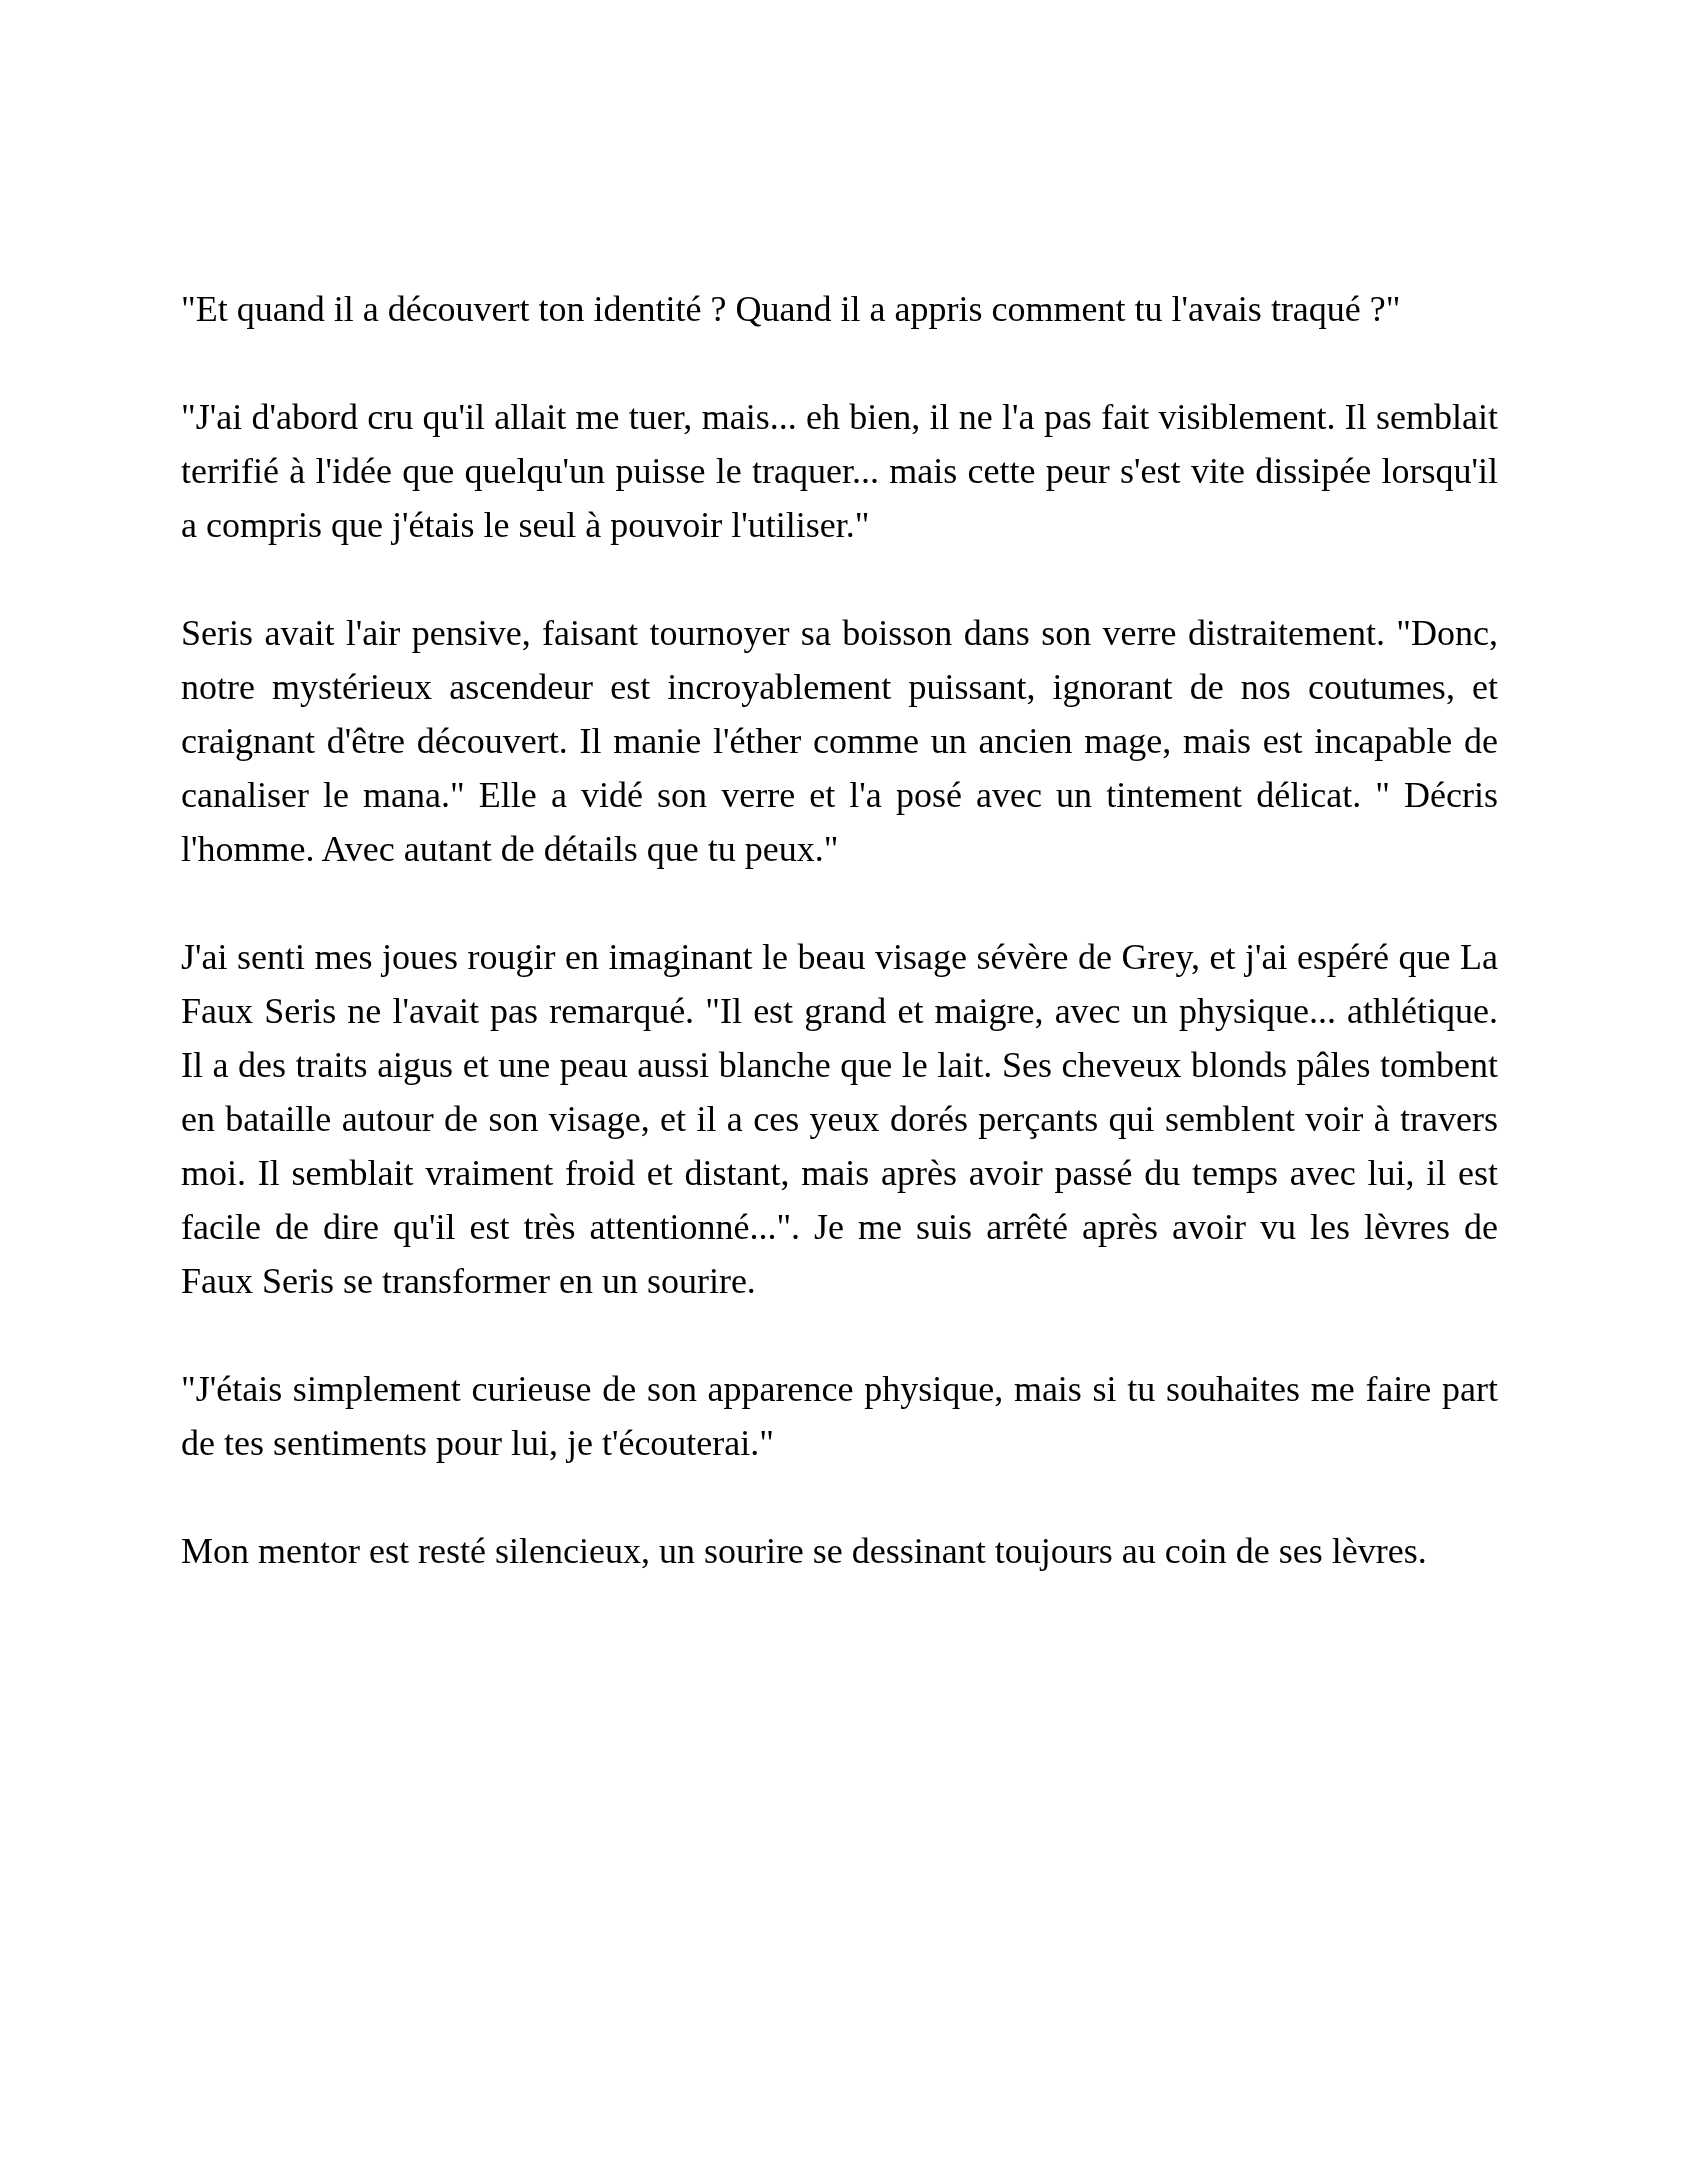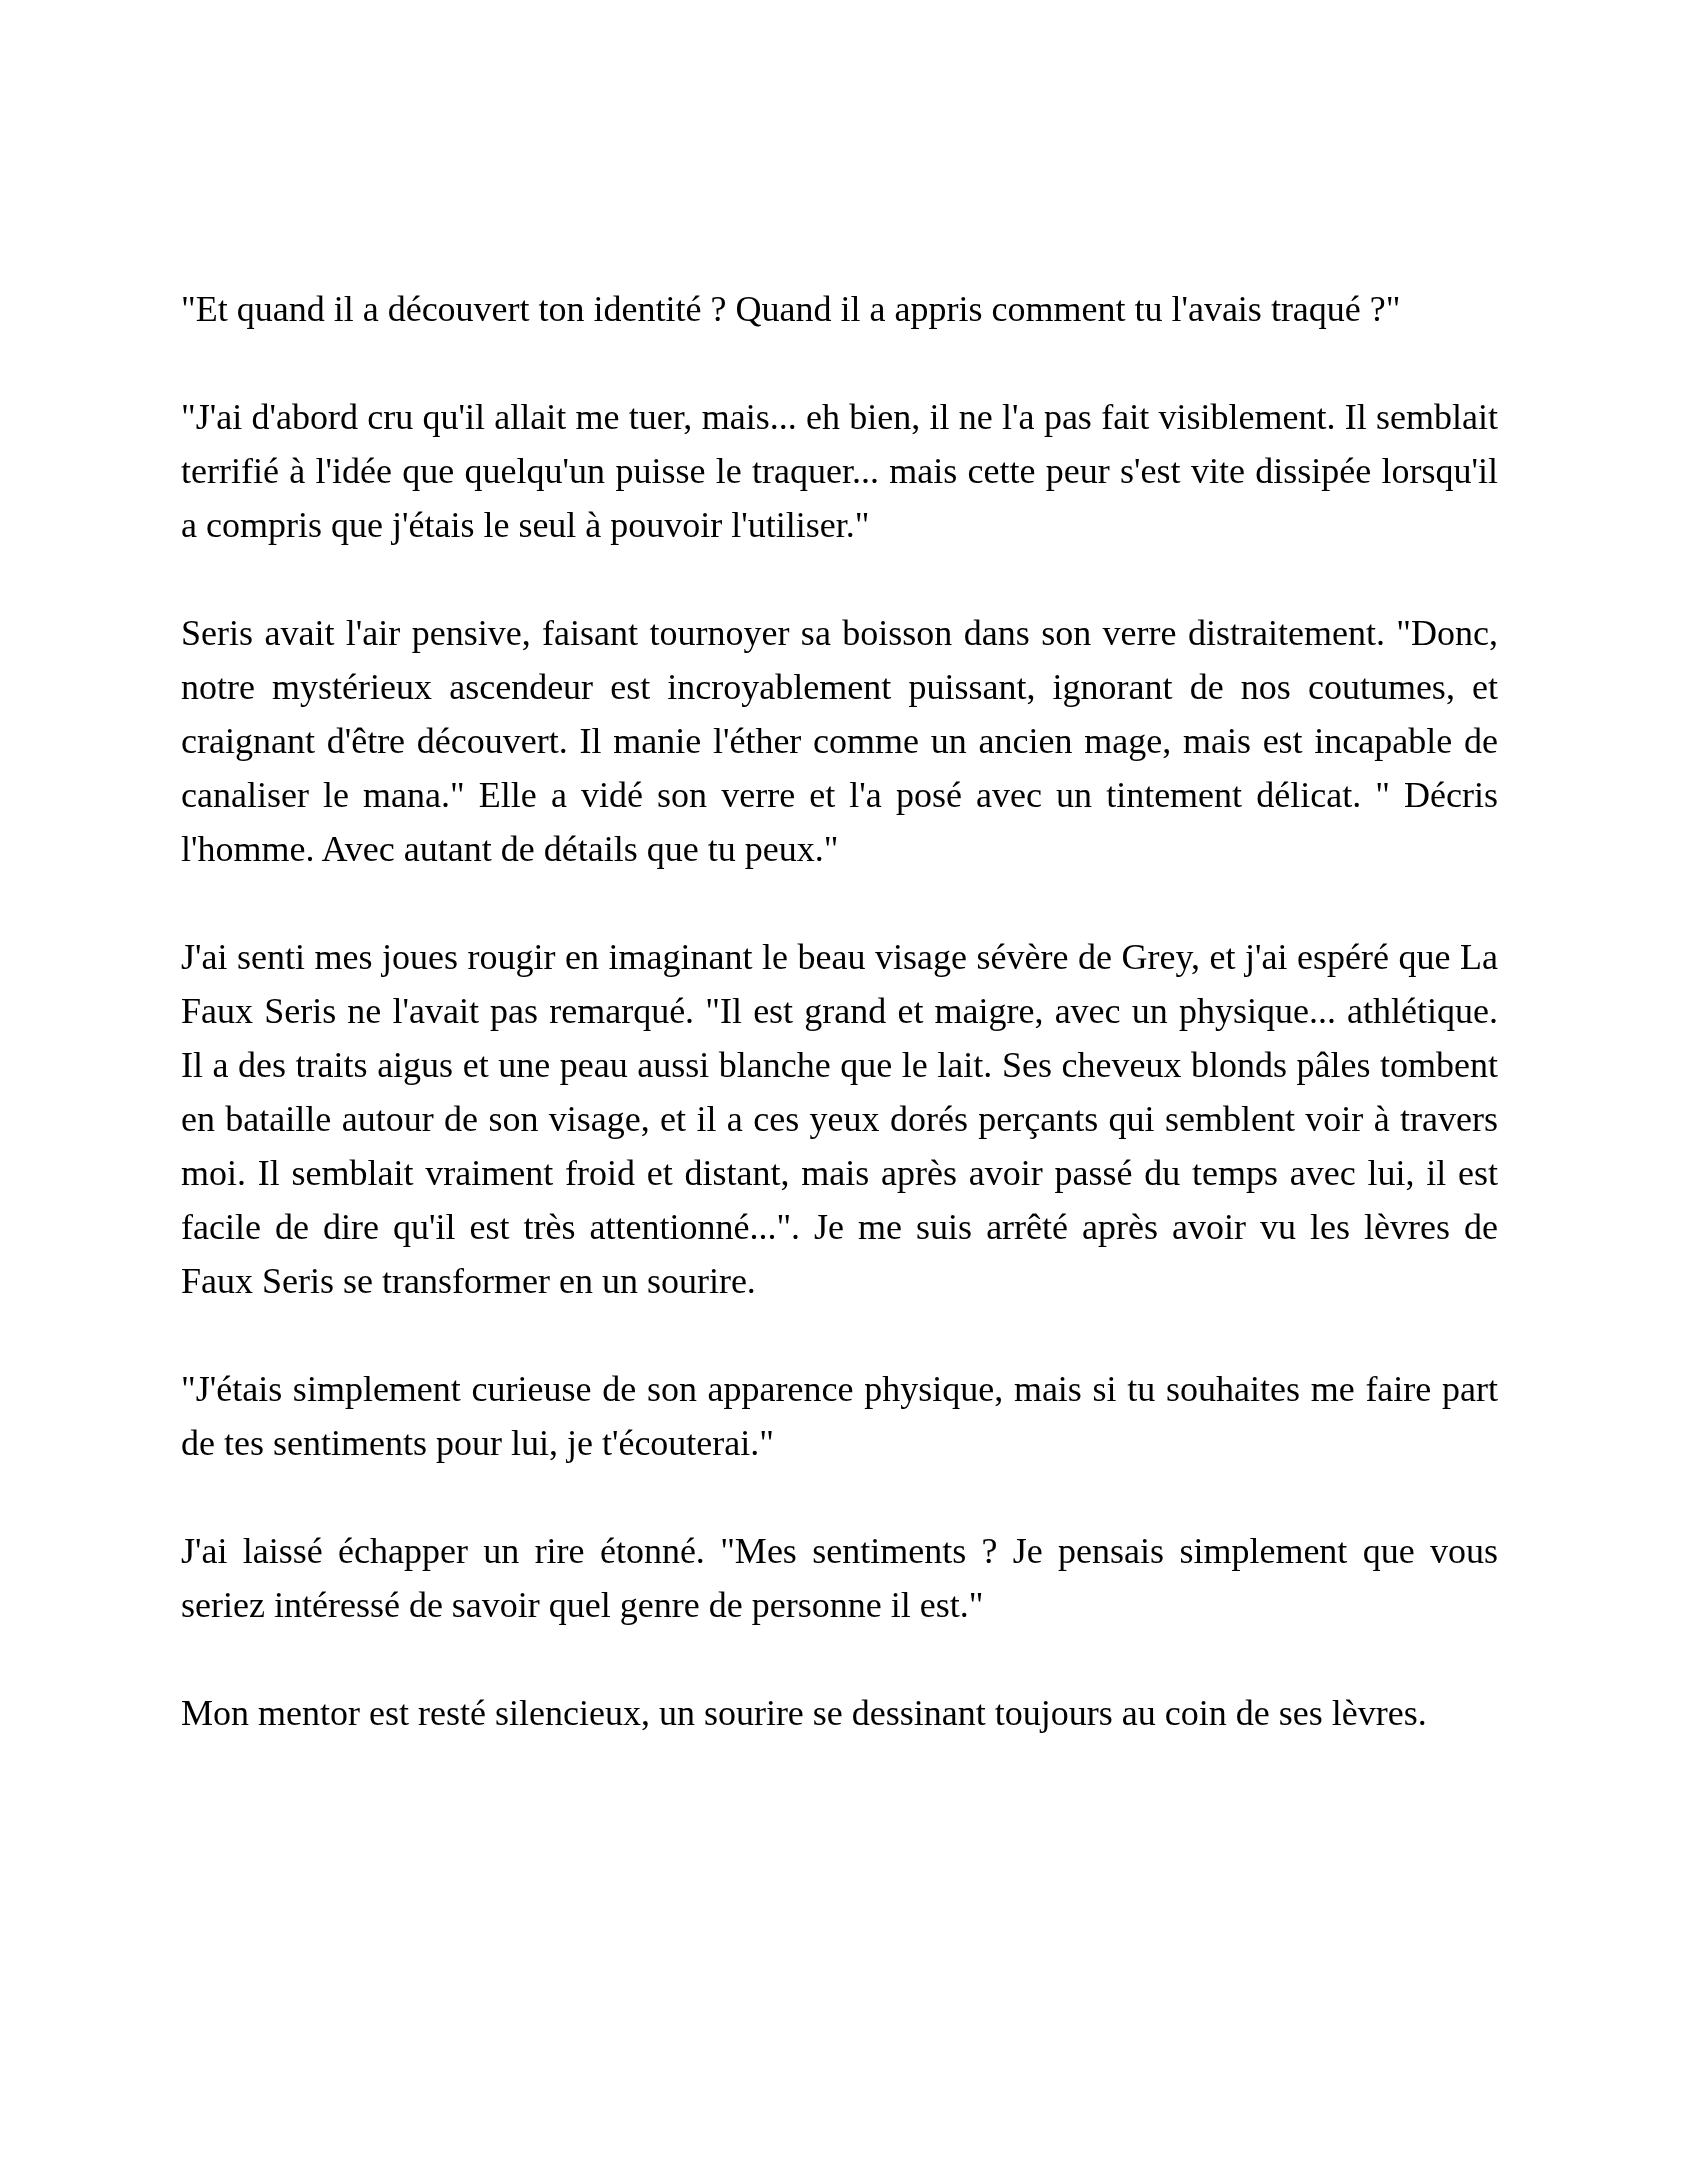--- a/index.html
+++ b/index.html
@@ -34,16 +34,15 @@
   </style>
 </head>
 <body>
 
 <div class="page">
   <p class="para">"Et quand il a découvert ton identité ? Quand il a appris comment tu l'avais traqué ?"</p>
   <p class="para">"J'ai d'abord cru qu'il allait me tuer, mais... eh bien, il ne l'a pas fait visiblement. Il semblait terrifié à l'idée que quelqu'un puisse le traquer... mais cette peur s'est vite dissipée lorsqu'il a compris que j'étais le seul à pouvoir l'utiliser."</p>
   <p class="para">Seris avait l'air pensive, faisant tournoyer sa boisson dans son verre distraitement. "Donc, notre mystérieux ascendeur est incroyablement puissant, ignorant de nos coutumes, et craignant d'être découvert. Il manie l'éther comme un ancien mage, mais est incapable de canaliser le mana." Elle a vidé son verre et l'a posé avec un tintement délicat. " Décris l'homme. Avec autant de détails que tu peux."</p>
   <p class="para">J'ai senti mes joues rougir en imaginant le beau visage sévère de Grey, et j'ai espéré que La Faux Seris ne l'avait pas remarqué. "Il est grand et maigre, avec un physique... athlétique. Il a des traits aigus et une peau aussi blanche que le lait. Ses cheveux blonds pâles tombent en bataille autour de son visage, et il a ces yeux dorés perçants qui semblent voir à travers moi. Il semblait vraiment froid et distant, mais après avoir passé du temps avec lui, il est facile de dire qu'il est très attentionné...". Je me suis arrêté après avoir vu les lèvres de Faux Seris se transformer en un sourire.</p>
   <p class="para">"J'étais simplement curieuse de son apparence physique, mais si tu souhaites me faire part de tes sentiments pour lui, je t'écouterai."</p>
-  <p class="para">J'ai laissé échapper un rire étonné. "Mes sentiments ? Je pensais simplement que vous seriez intéressé de savoir quel genre de personne il est."</p>
   <p class="para">Mon mentor est resté silencieux, un sourire se dessinant toujours au coin de ses lèvres.</p>
 </div>
 
 
 </body></html>

